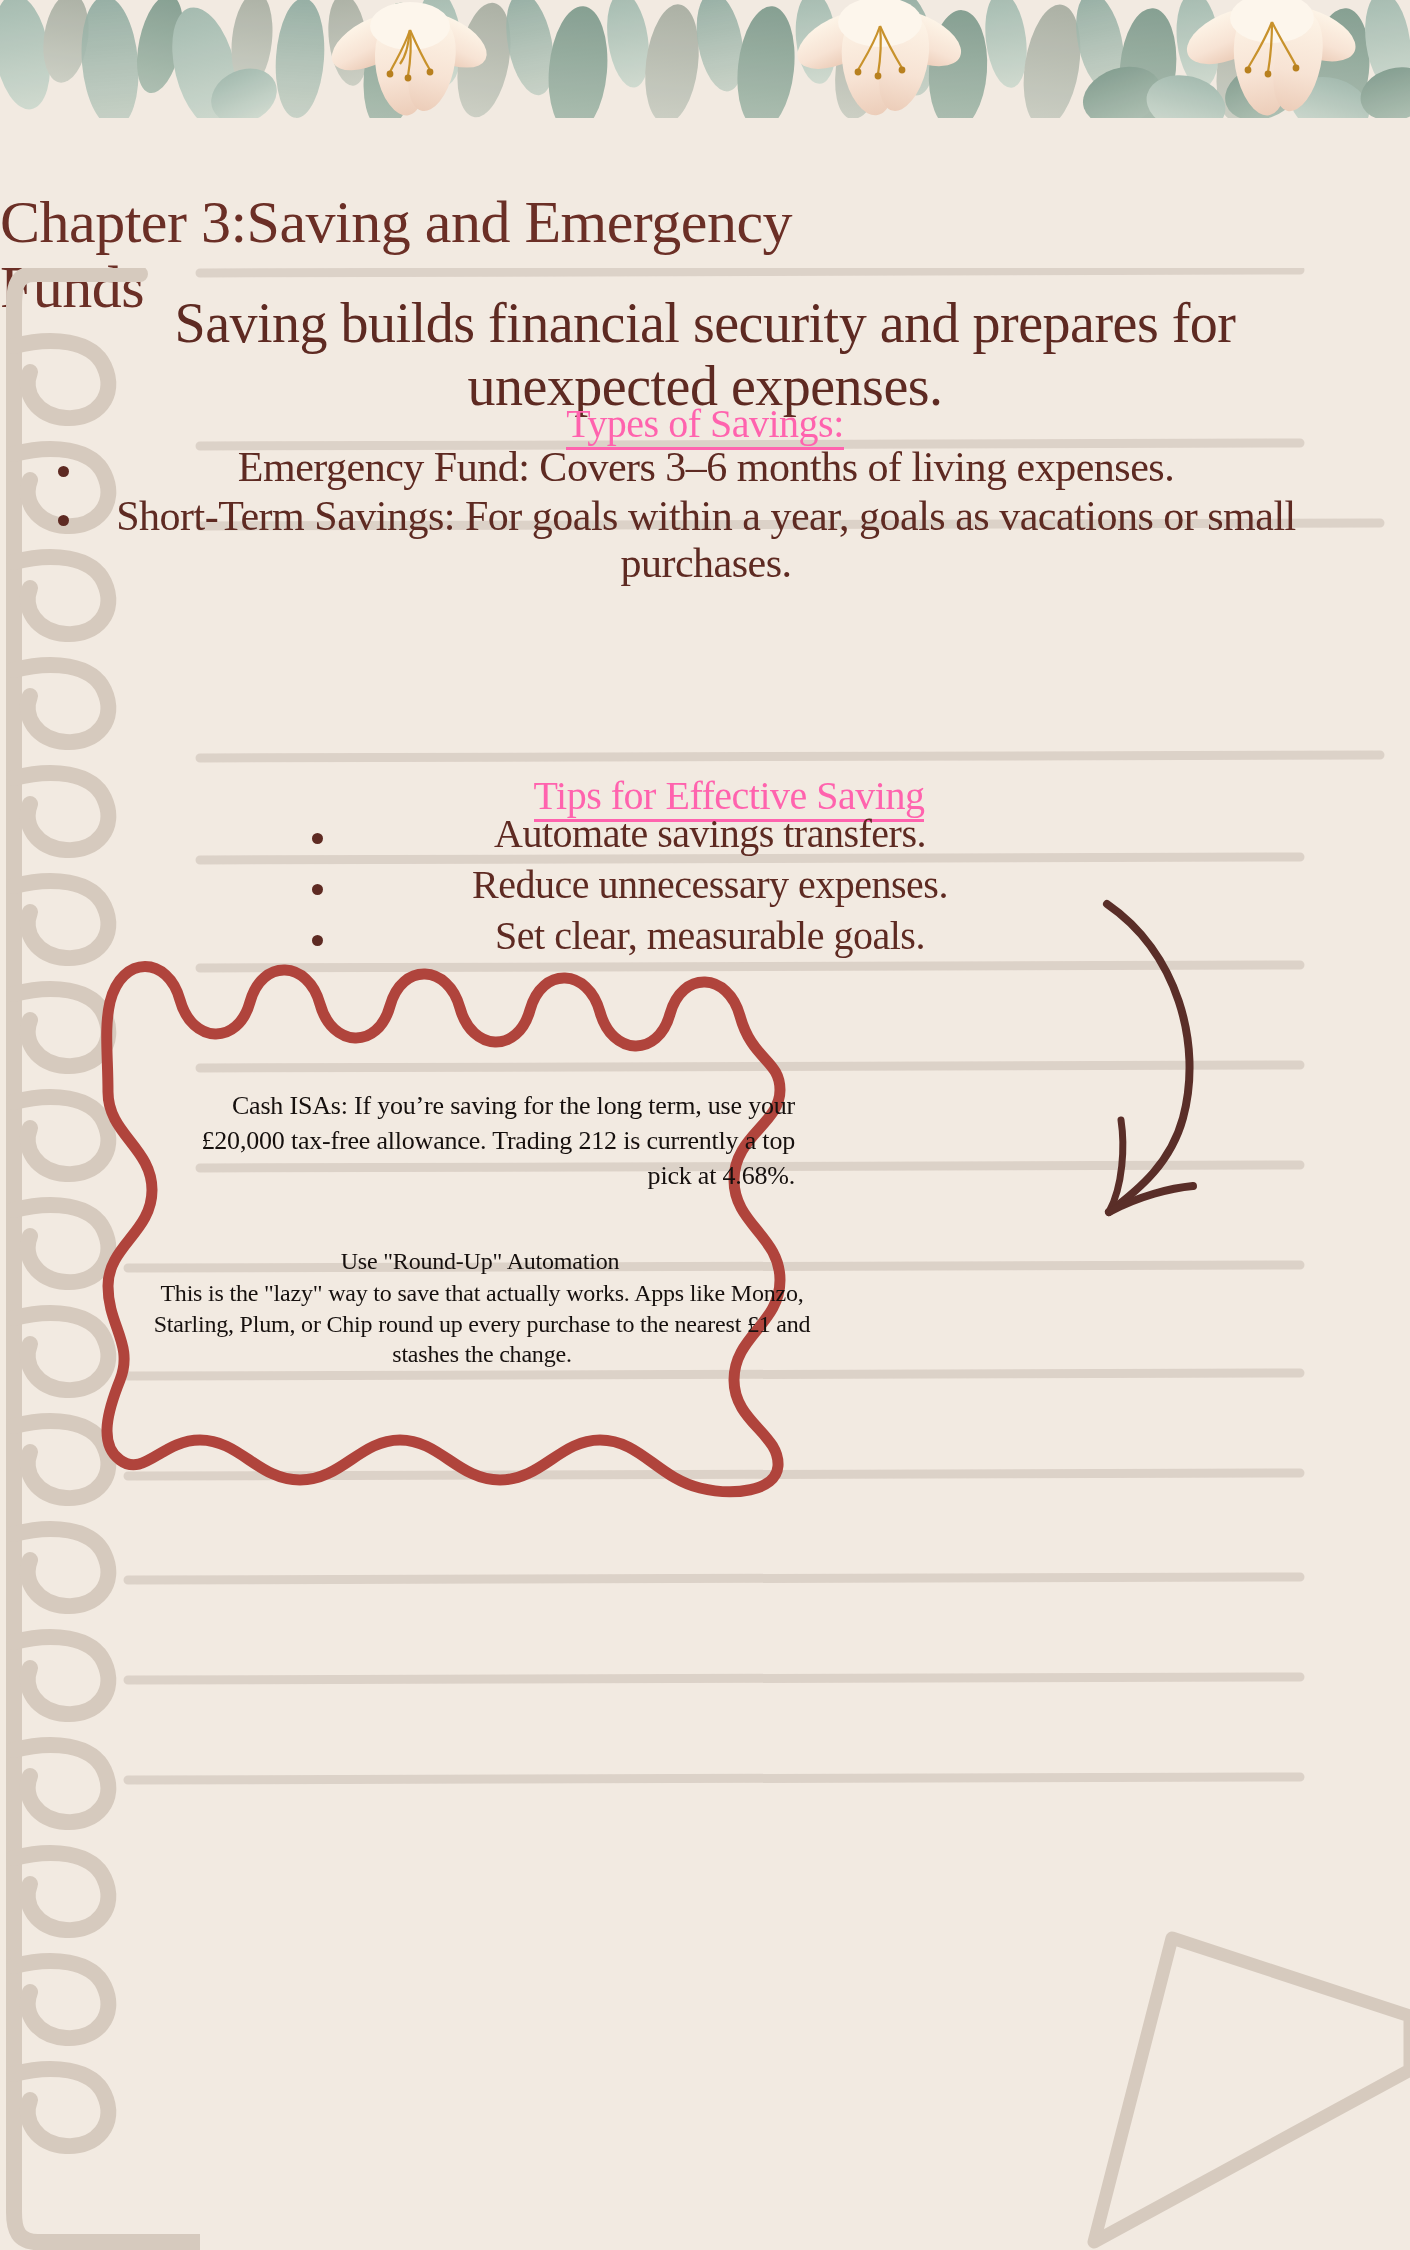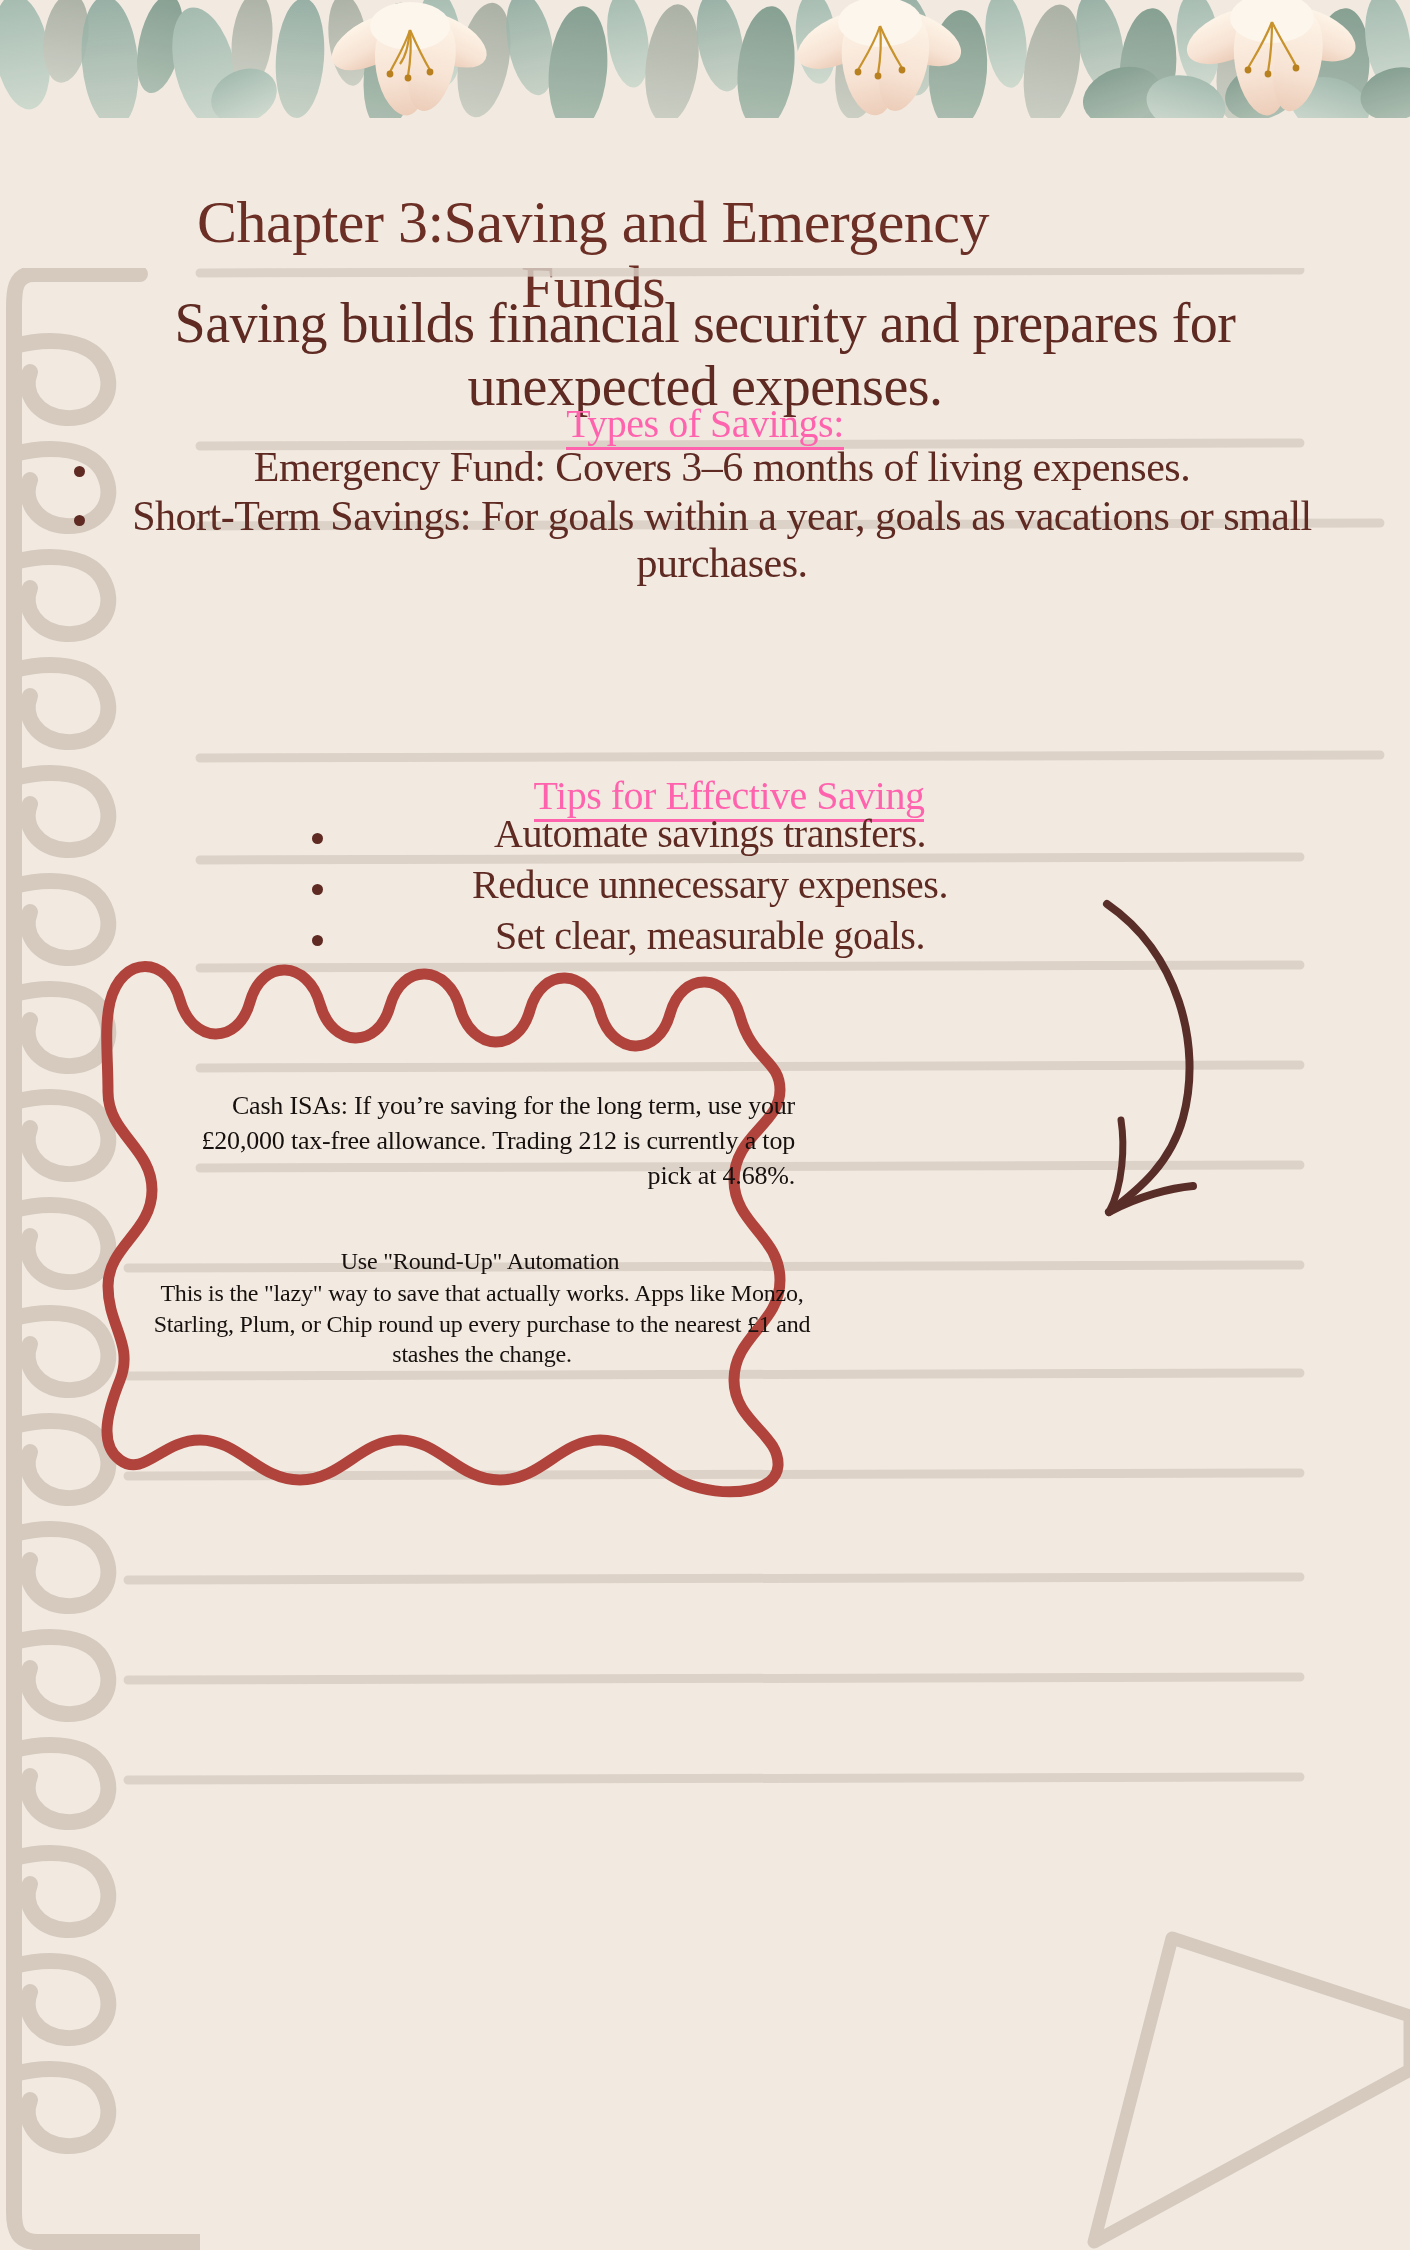--- a/index.html
+++ b/index.html
@@ -58,21 +58,20 @@
     color:#5e2a22;
     font-family:"Liberation Serif", serif;
     line-height:1.12;
     letter-spacing:-0.5px;
   }
 
   #title-block {
     position:absolute;
     top:190px; left:0;
     width:1186px;
-    text-align:center;
     color:#6b2f26;
     font-family:"Liberation Serif", serif;
     font-size:60px;
     line-height:1.08;
     letter-spacing:-0.5px;
   }
 
   #intro {
     top:24px; left:90px; width:1230px;
     font-size:56px;
@@ -110,21 +109,21 @@
     position:relative;
     text-align:center;
   }
   .bullet-list li .bullet-dot {
     position:absolute;
     width:11px; height:11px;
     border-radius:50%;
     background:#5e2a22;
   }
 
-  #types-list { top:176px; left:52px; width:1340px; }
+  #types-list { top:176px; left:36px; width:1340px; }
   #types-list li { margin-bottom:2px; }
   #types-list li .bullet-dot { top:22px; }
 
   #tips-list { top:544px; left:40px; width:1340px; font-size:40px; }
   #tips-list li { margin-bottom:6px; }
   #tips-list li .bullet-dot { top:21px; }
 
   
   #wavy-frame {
     position:absolute;

